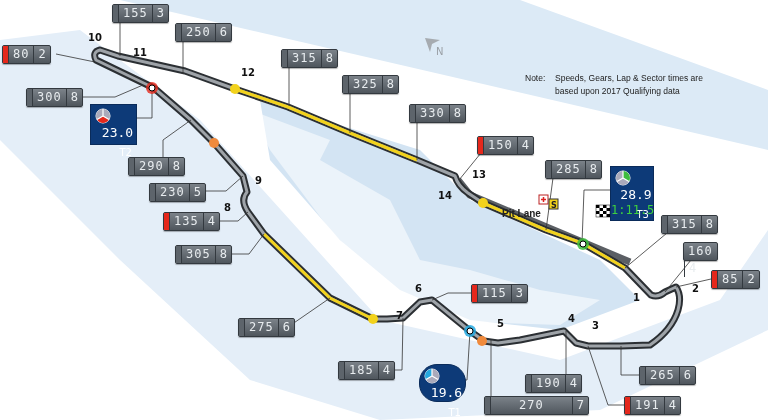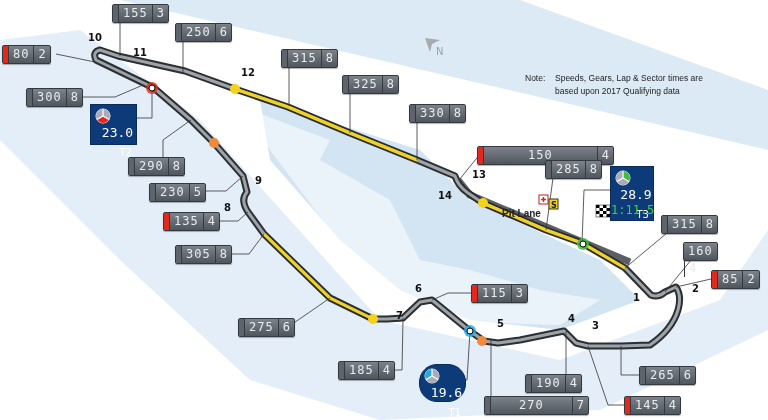--- a/index.html
+++ b/index.html
@@ -154,21 +154,21 @@
     <div class="spd" style="left: 342px; top: 75px;">
       <span class="bar"></span>
       <span class="v">325</span>
       <span class="g">8</span>
     </div>
     <div class="spd" style="left: 409px; top: 104px;">
       <span class="bar"></span>
       <span class="v">330</span>
       <span class="g">8</span>
     </div>
-    <div class="spd braking" style="left: 477px; top: 146px; gap: 40px;">
+    <div class="spd braking" style="left: 477px; top: 136px;">
       <span class="bar"></span>
       <span class="v">150</span>
       <span class="g">4</span>
     </div>
     <div class="spd" style="left: 545px; top: 160px;">
       <span class="bar"></span>
       <span class="v">285</span>
       <span class="g">8</span>
     </div>
     <div class="spd" style="left: 661px; top: 215px;">
@@ -231,21 +231,21 @@
       <span class="v">265</span>
       <span class="g">6</span>
     </div>
     <div class="spd" style="left: 484px; top: 396px; gap: 24px;">
       <span class="bar"></span>
       <span class="v">270</span>
       <span class="g">7</span>
     </div>
     <div class="spd braking" style="left: 624px; top: 396px;">
       <span class="bar"></span>
-      <span class="v">145</span>
+      <span class="v">191</span>
       <span class="g">4</span>
     </div>
   </div>
 <div id="sectors">
     <div class="sector" style="left: 419px; top: 364px; width: 45px; height: 36px; border-radius: 18px;">
       <svg width="16" height="16" style="position: absolute; left: 4px; top: 3px;">
         <circle cx="8" cy="8" r="7" fill="#aab" stroke="#fff"></circle>
         <path d="M8,8 L8,1 A7,7 0 0,1 14,11.5 Z" fill="#aab"></path>
         <path d="M8,8 L14,11.5 A7,7 0 0,1 2,11.5 Z" fill="#aab"></path>
         <path d="M8,8 L2,11.5 A7,7 0 0,1 8,1 Z" fill="#26a9e0"></path>

